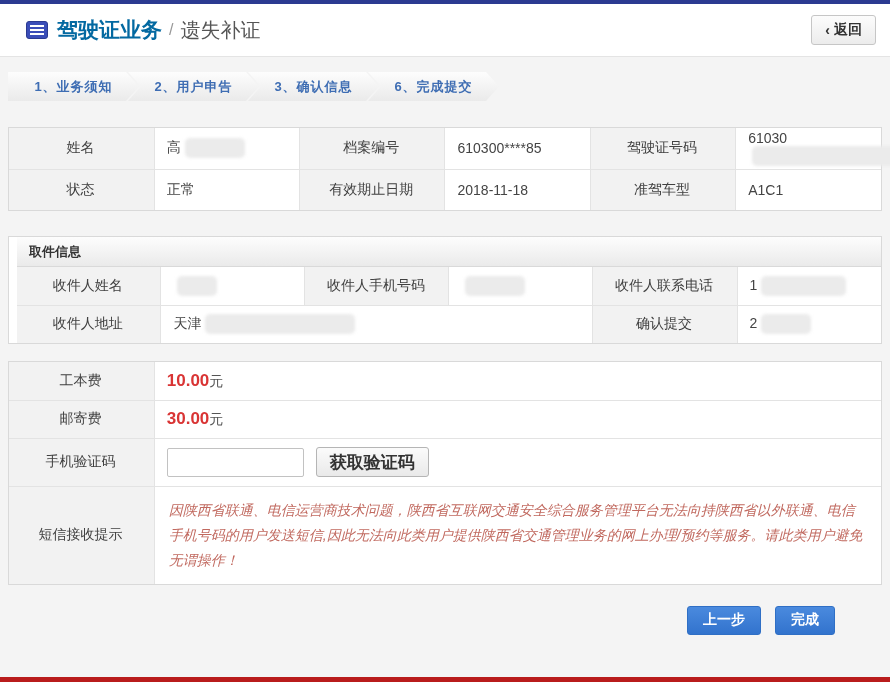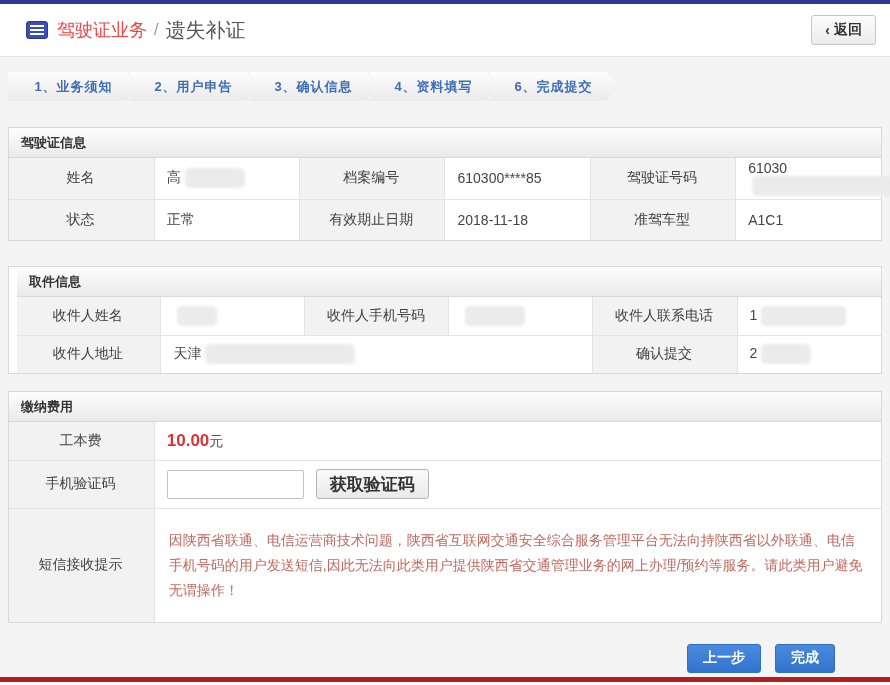--- a/index.html
+++ b/index.html
@@ -11,21 +11,21 @@
     overflow:hidden;
   }
   .topbar { height:4px; background:#2b3a91; }
 
   
   .header {
     height:53px; background:#fff; border-bottom:1px solid #e4e4e4;
     display:flex; align-items:center; padding:0 14px 0 26px;
   }
   .list-icon { width:22px; height:18px; margin-right:9px; flex:0 0 auto; }
-  .crumb-primary { font-size:18px; font-weight:normal; color:#ef4444; }
+  .crumb-primary { font-size:21px; font-weight:bold; color:#0369a1; }
   .crumb-sep { color:#999; font-size:16px; margin:0 7px; }
   .crumb-current { font-size:20px; color:#555; }
   .back-btn {
     margin-left:auto; height:30px; padding:0 13px;
     background:linear-gradient(#fcfcfc,#ececec);
     border:1px solid #c6c6c6; border-radius:3px;
     font-size:14px; color:#333; font-weight:bold; cursor:pointer;
     display:flex; align-items:center; gap:4px;
   }
   .back-chevron { font-weight:bold; font-size:14px; color:#333; }
@@ -61,21 +61,21 @@
     border-bottom:1px solid #d9d9d9;
   }
   table { width:100%; border-collapse:collapse; table-layout:fixed; border-style:hidden; }
   td { border:1px solid #e3e3e3; font-size:14px; padding:0 12px; }
   td.lbl { background:#f2f2f2; text-align:center; color:#404040; padding-right:14px; }
   td.val { background:#fff; color:#444; }
   .t-license td { height:41px; }
   .t-pickup td { height:38px; }
   .row-fee td { height:38px; }
   .row-sms td { height:48px; }
-  .row-notice td.val { padding:19px 14px; }
+  .row-notice td.val { padding:11px 14px;font-style:italic; }
   .row-notice td { height:74px; }
 
   .fee-amount { color:#d93434; font-weight:bold; font-size:17px;text-align:center; }
   .fee-unit { color:#555; font-size:14px; }
 
   .redact {
     display:inline-block; vertical-align:middle; height:20px;
     background:#ebebeb; border-radius:5px; filter:blur(1.5px); margin-left:4px;
   }
   .w40{width:40px} .w50{width:50px} .w60{width:60px} .w85{width:85px} .w150{width:150px} .w165{width:165px}
@@ -128,29 +128,25 @@
     <div class="step">
         <span>1、业务须知</span>
       </div>
     <div class="step">
         <span>2、用户申告</span>
       </div>
     <div class="step">
         <span>3、确认信息</span>
       </div>
     <div class="step">
-        <span>4、资料填写</span>
-      </div>
-    <div class="step">
         <span>6、完成提交</span>
       </div>
   </div>
 
   <div class="panel panel-license">
-    <div class="panel-header">驾驶证信息</div>
     <table class="t-license">
       <colgroup>
           <col style="width:16.66%">
           <col style="width:16.67%">
           <col style="width:16.67%">
           <col style="width:16.67%">
           <col style="width:16.67%">
           <col style="width:16.66%">
         </colgroup>
       <tbody>
@@ -198,31 +194,34 @@
         <td class="lbl">收件人地址</td>
         <td class="val" colspan="3"><span>天津</span><span class="redact w150"></span></td>
         <td class="lbl">确认提交</td>
         <td class="val"><span>2</span><span class="redact w50"></span></td>
       </tr>
     </tbody>
       </table>
   </div>
 
   <div class="panel panel-payment">
-    <div class="panel-header">缴纳费用</div>
     <table>
       <colgroup>
           <col style="width:16.66%">
           <col>
         </colgroup>
       <tbody>
           <tr class="row-fee">
         <td class="lbl">工本费</td>
         <td class="val"><span class="fee-amount">10.00</span><span class="fee-unit">元</span></td>
       </tr>
+      <tr class="row-fee">
+        <td class="lbl">邮寄费</td>
+        <td class="val"><span class="fee-amount">30.00</span><span class="fee-unit">元</span></td>
+      </tr>
       <tr class="row-sms">
         <td class="lbl">手机验证码</td>
         <td class="val">
           <input class="sms-input" type="text" value="" style="">
           <button class="get-code-btn">获取验证码</button>
         </td>
       </tr>
       <tr class="row-notice">
         <td class="lbl">短信接收提示</td>
         <td class="val">

